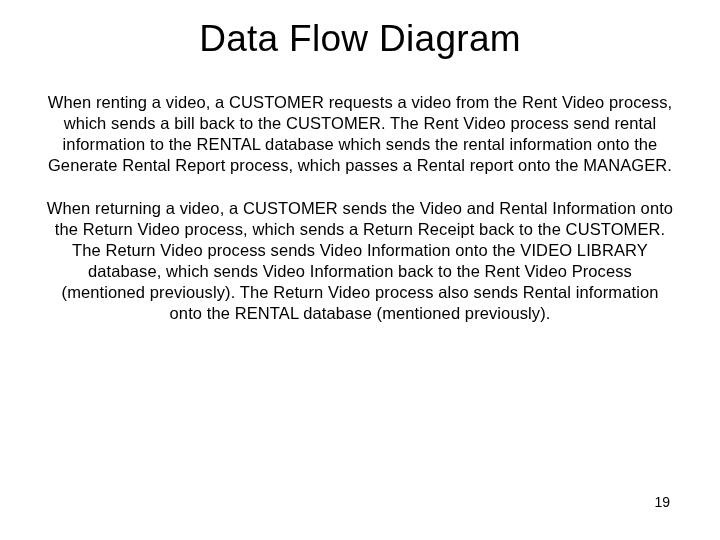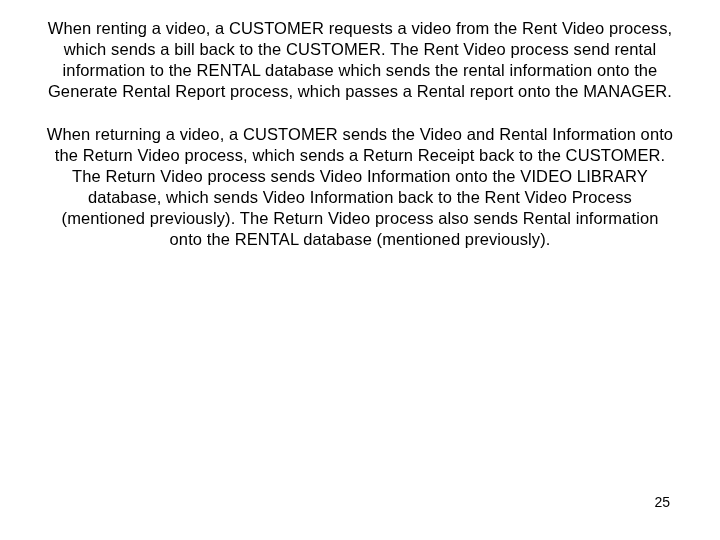--- a/index.html
+++ b/index.html
@@ -39,16 +39,17 @@
       position: absolute;
       bottom: 30px;
       right: 50px;
       font-size: 14px;
     }
   </style>
 </head>
 <body>
 
 <div class="slide">
+  <h1 class="title">Data Flow Diagram</h1>
   <p class="paragraph">When renting a video, a CUSTOMER requests a video from the Rent Video process, which sends a bill back to the CUSTOMER. The Rent Video process send rental information to the RENTAL database which sends the rental information onto the Generate Rental Report process, which passes a Rental report onto the MANAGER.</p>
   <p class="paragraph">When returning a video, a CUSTOMER sends the Video and Rental Information onto the Return Video process, which sends a Return Receipt back to the CUSTOMER. The Return Video process sends Video Information onto the VIDEO LIBRARY database, which sends Video Information back to the Rent Video Process (mentioned previously). The Return Video process also sends Rental information onto the RENTAL database (mentioned previously).</p>
-  <div class="page-number">25</div>
+  <div class="page-number">19</div>
 </div>
 
 </body></html>

